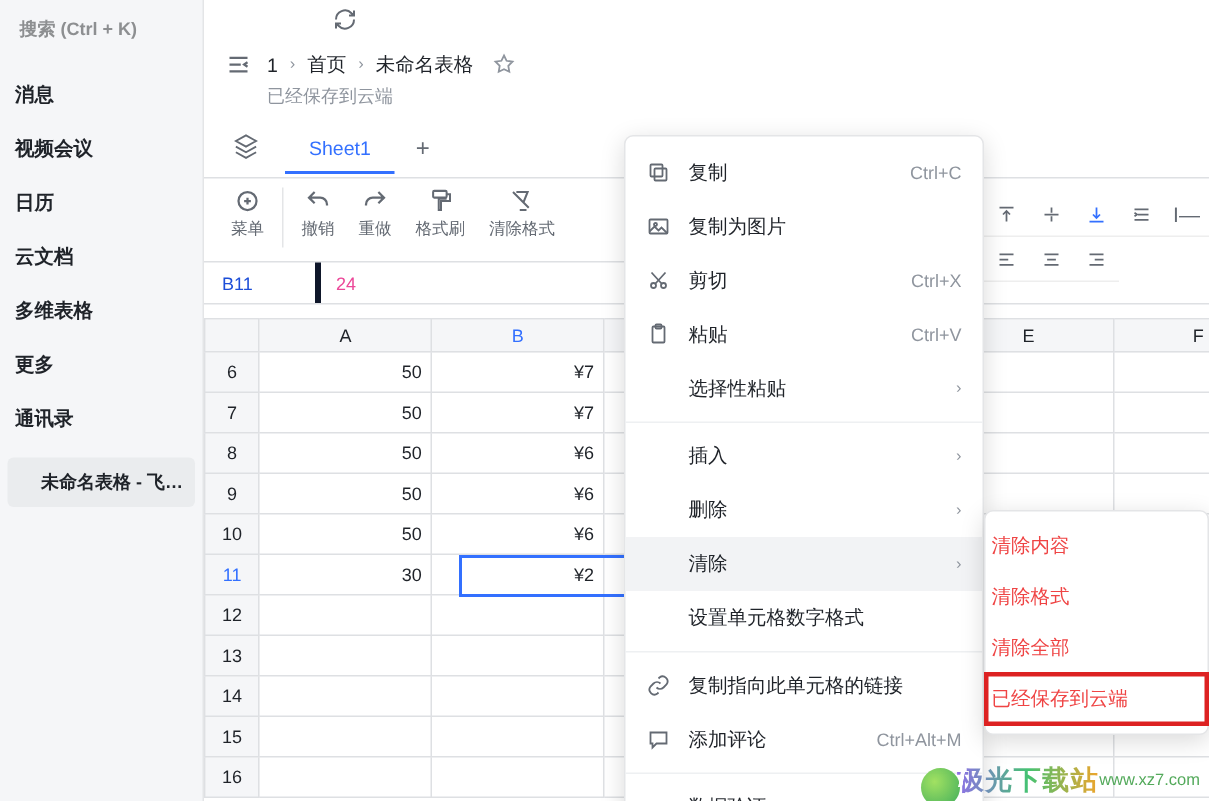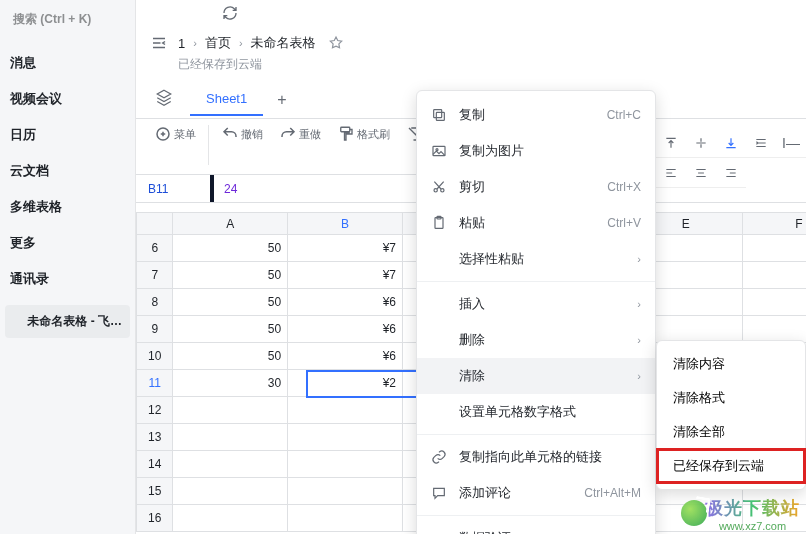--- a/index.html
+++ b/index.html
@@ -25,34 +25,34 @@
     .saved-text { padding: 2px 14px 10px 42px; font-size: 12px; color: #8f959e; }
 
     
     .sheet-tabs { display: flex; align-items: flex-start; height: 36px; border-bottom: 1px solid #dee0e3; padding-left: 14px; gap: 0; }
     .layers-btn { width: 28px; height: 28px; display: flex; align-items: center; justify-content: center; color: #646a73; margin-right: 12px; cursor: pointer; }
     .sheet-tab { padding: 8px 16px; font-size: 13px; color: #3370ff; border-bottom: 2px solid #3370ff; cursor: pointer; }
     .add-tab { padding: 8px 14px; font-size: 16px; color: #646a73; cursor: pointer; }
 
     
     .toolbar { display: flex; align-items: flex-start; height: 56px; border-bottom: 1px solid #dee0e3; padding: 6px 10px; }
-    .tool-group { display: flex; flex-direction: row; align-items: center; gap: 2px; padding: 0 8px; cursor: pointer; }
+    .tool-group { display: flex; flex-direction: column; align-items: center; gap: 2px; padding: 0 8px; cursor: pointer; }
     .tool-group .icon { width: 18px; height: 18px; color: #646a73; }
     .tool-group .lbl { font-size: 11px; color: #646a73; }
     .tool-sep { width: 1px; height: 40px; background: #e4e5e7; margin: 0 4px; }
 
     
     .right-edge { position: absolute; right: 0; top: 128px; display: flex; flex-direction: column; background: #fff; border-left: 1px solid #dee0e3; }
     .edge-row { display: flex; height: 30px; align-items: center; }
     .edge-btn { width: 30px; height: 30px; display: flex; align-items: center; justify-content: center; color: #646a73; border-bottom: 1px solid #eee; font-size: 14px; cursor: pointer; }
 
     
     .formula-bar { display: flex; align-items: center; height: 28px; border-bottom: 1px solid #dee0e3; }
     .name-box { width: 78px; height: 100%; border-right: 4px solid #0f172a; display: flex; align-items: center; padding-left: 12px; font-size: 12px; color: #1d4ed8; }
-    .formula-input { flex: 1; padding-left: 10px; font-size: 12px; color: #6d28d9; }
+    .formula-input { flex: 1; padding-left: 10px; font-size: 12px; color: #ec4899; }
 
     
     .grid { position: absolute; left: 136px; top: 212px; right: 0; bottom: 0; overflow: hidden; }
     .grid table { border-collapse: collapse; width: 720px; }
     .grid th { background: #f5f6f8; border: 1px solid #dee0e3; font-size: 12px; font-weight: 400; color: #1f2329; height: 22px; text-align: center; }
     .grid th.rh { width: 40px; }
     .grid th.ch { width: 130px; }
     .grid td.rh { background: #f5f6f8; border: 1px solid #dee0e3; font-size: 12px; color: #1f2329; text-align: center; width: 40px; height: 27px; }
     .grid td.cell { border: 1px solid #dee0e3; font-size: 12px; color: #1f2329; text-align: right; padding-right: 6px; width: 130px; height: 27px; }
     .grid th.ch.sel, .grid td.rh.sel { color: #3370ff; }
@@ -62,25 +62,25 @@
     .ctx-menu { position: absolute; background: #fff; border: 1px solid #e4e5e7; border-radius: 6px; box-shadow: 0 4px 16px rgba(0,0,0,0.15); padding: 6px 0; width: 240px; z-index: 100; }
     .ctx-item { display: flex; align-items: center; height: 36px; padding: 0 14px; font-size: 13px; color: #1f2329; cursor: pointer; gap: 12px; }
     .ctx-item.hover { background: #f2f3f5; }
     .ctx-item .mi { width: 16px; height: 16px; color: #646a73; flex-shrink: 0; }
     .ctx-item .lbl { flex: 1; }
     .ctx-item .sc { font-size: 12px; color: #8f959e; }
     .ctx-item .arr { font-size: 11px; color: #8f959e; }
     .ctx-sep { height: 1px; background: #eef0f2; margin: 4px 0; }
 
     .submenu { position: absolute; background: #fff; border: 1px solid #e4e5e7; border-radius: 6px; box-shadow: 0 4px 16px rgba(0,0,0,0.15); padding: 6px 0; width: 150px; z-index: 101; }
-    .sub-item { display: flex; align-items: center; height: 34px; padding: 0 16px; font-size: 13px; color: #000000; cursor: pointer; }
+    .sub-item { display: flex; align-items: center; height: 34px; padding: 0 4px; font-size: 13px; color: #ef4444; cursor: pointer; }
     .sub-item.highlight { outline: 3px solid #d22; outline-offset: -2px; }
 
     
-    .watermark { position: absolute; right: 6px; bottom: 2px; display: flex; flex-direction: column; align-items: center; z-index: 200; opacity: 0.95; }
+    .watermark { position: absolute; right: 6px; bottom: 2px; display: flex; flex-direction: row; align-items: center; z-index: 200; opacity: 0.95; }
     .watermark .cn { font-size: 18px; font-weight: 700; background: linear-gradient(90deg,#8a67e8,#3cbf6b,#f0a020); -webkit-background-clip: text; color: transparent; letter-spacing: 1px; }
     .watermark .url { font-size: 11px; color: #4aa552; }
     .watermark .logo-dot { width: 26px; height: 26px; border-radius: 50%; background: radial-gradient(circle at 35% 35%, #9de05a, #34a853); position: absolute; left: -24px; top: 4px; }
     .watermark .logo-dot::after { content:""; position: absolute; left: 14px; top: -3px; width: 12px; height: 12px; border-top: 3px solid #fff; border-right: 3px solid #fff; border-radius: 2px; transform: rotate(10deg); }
 
     svg { display: block; }
   </style>
 </head>
 <body>
 

